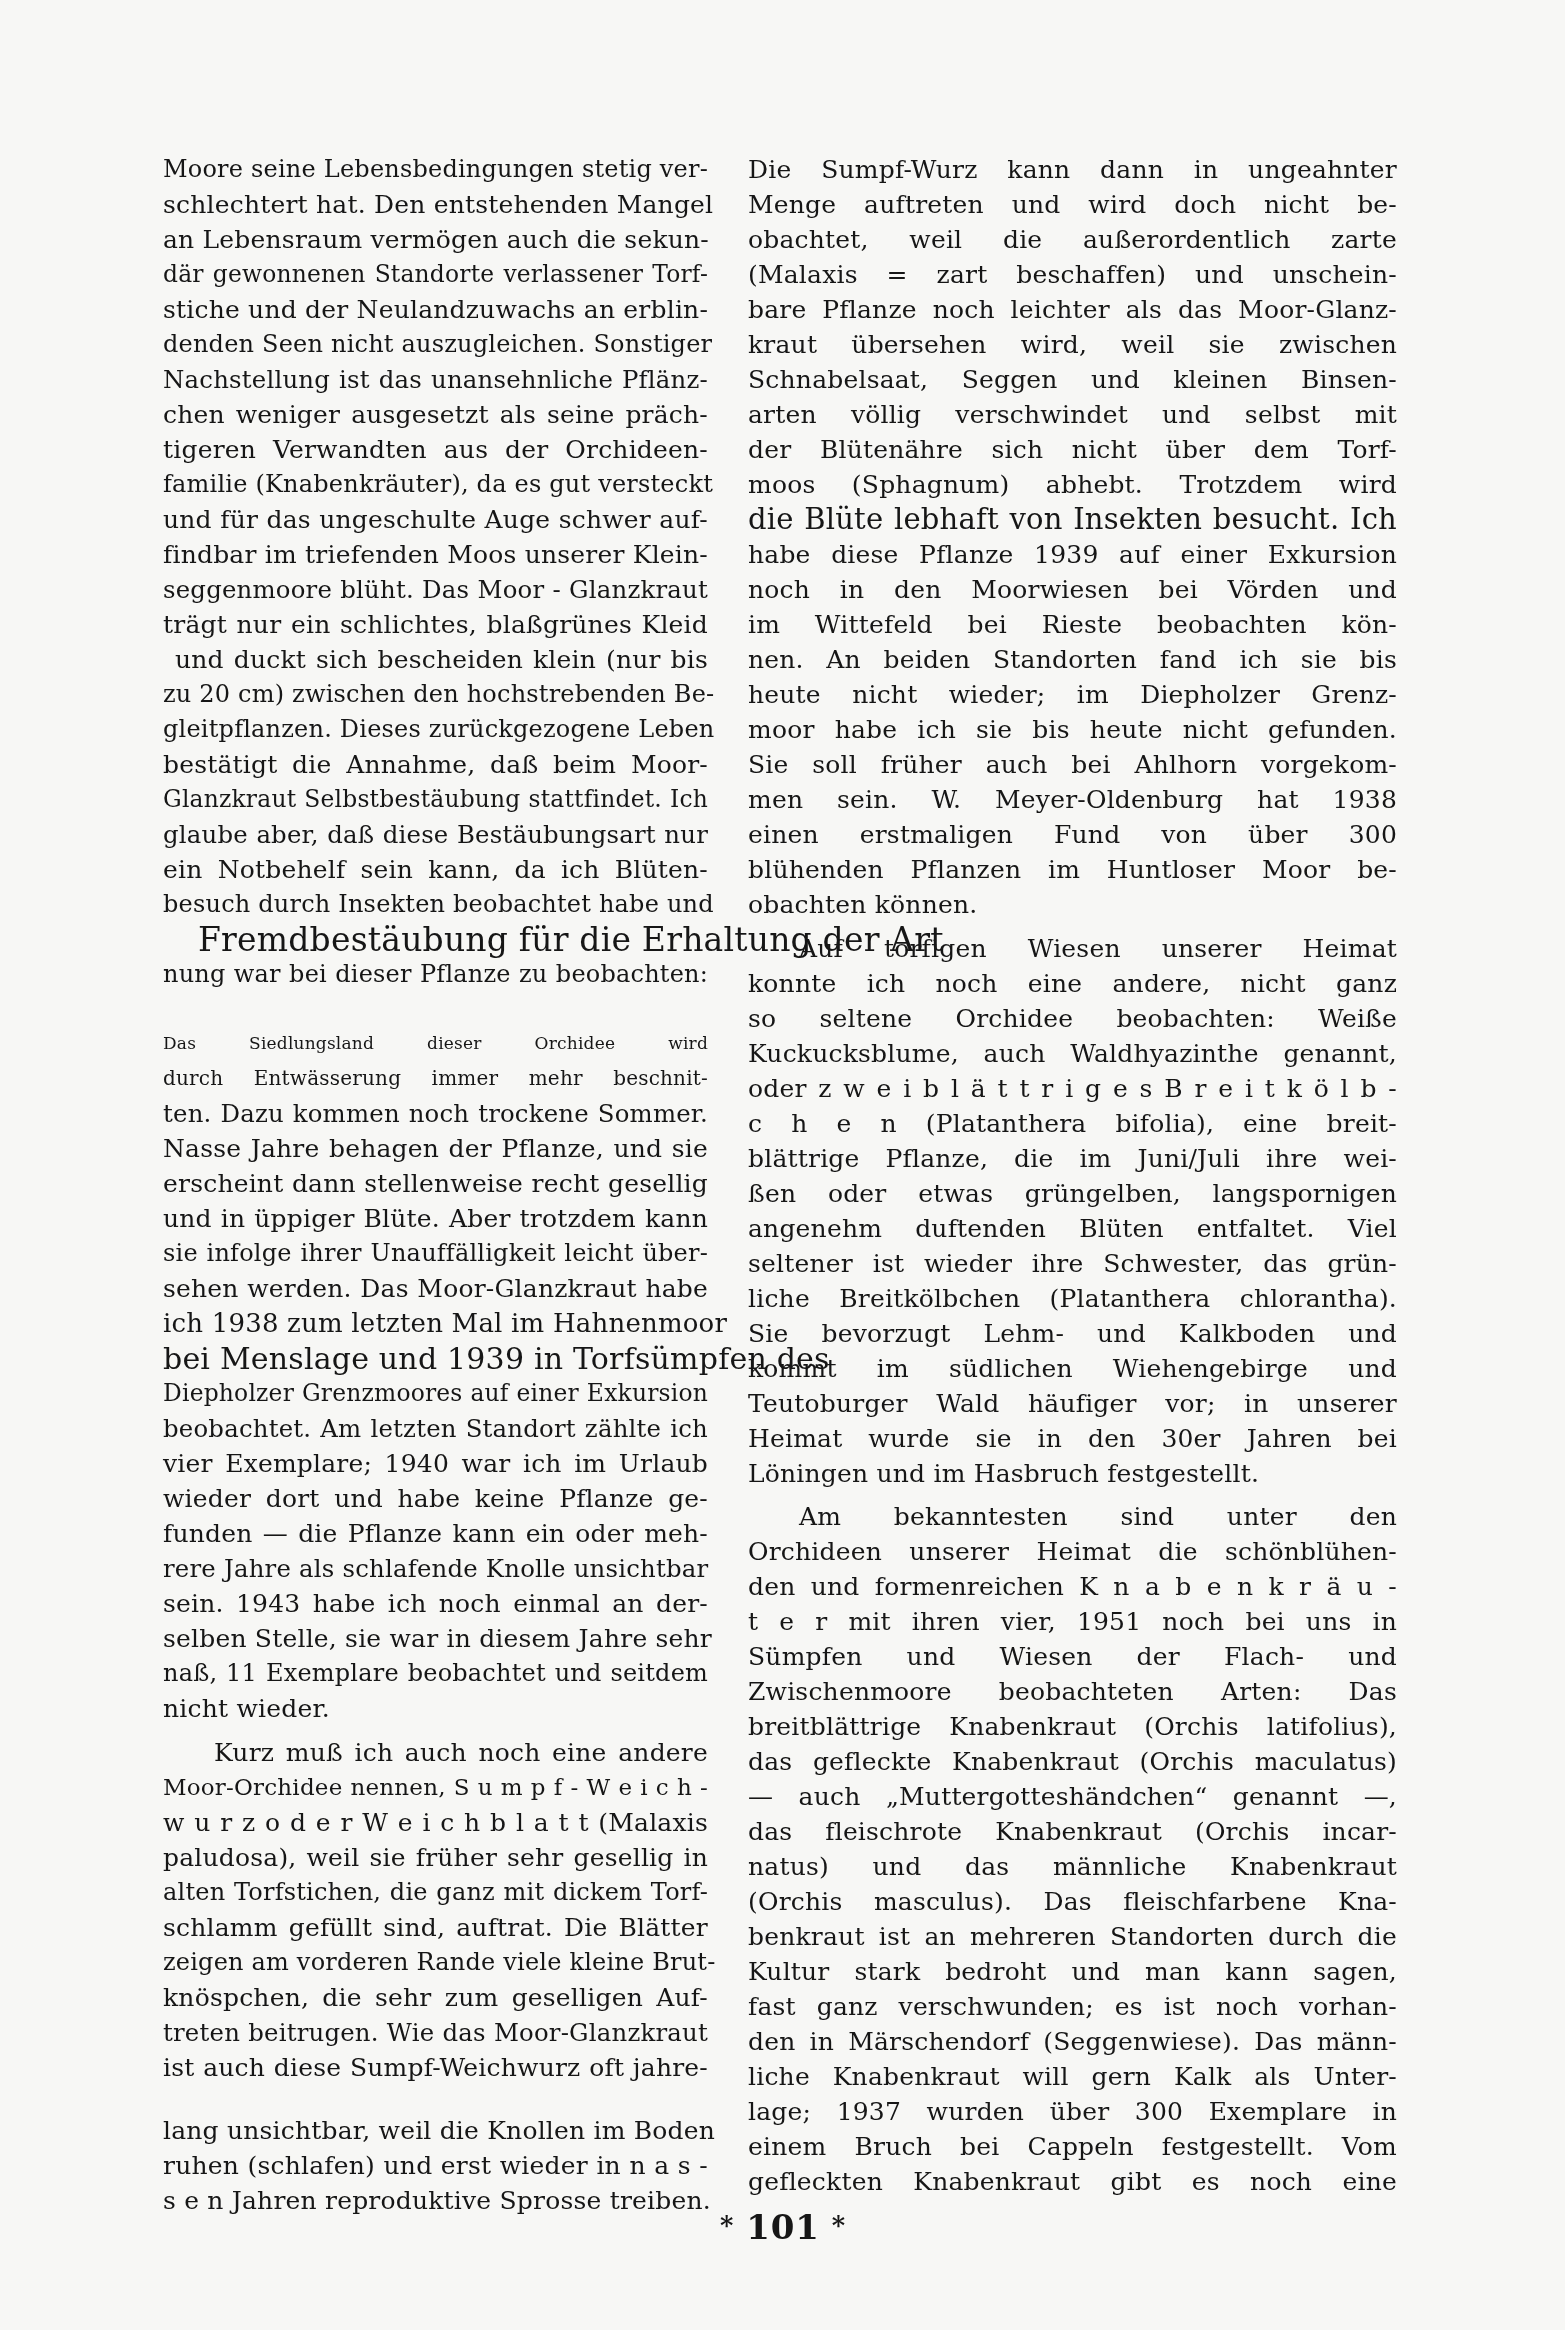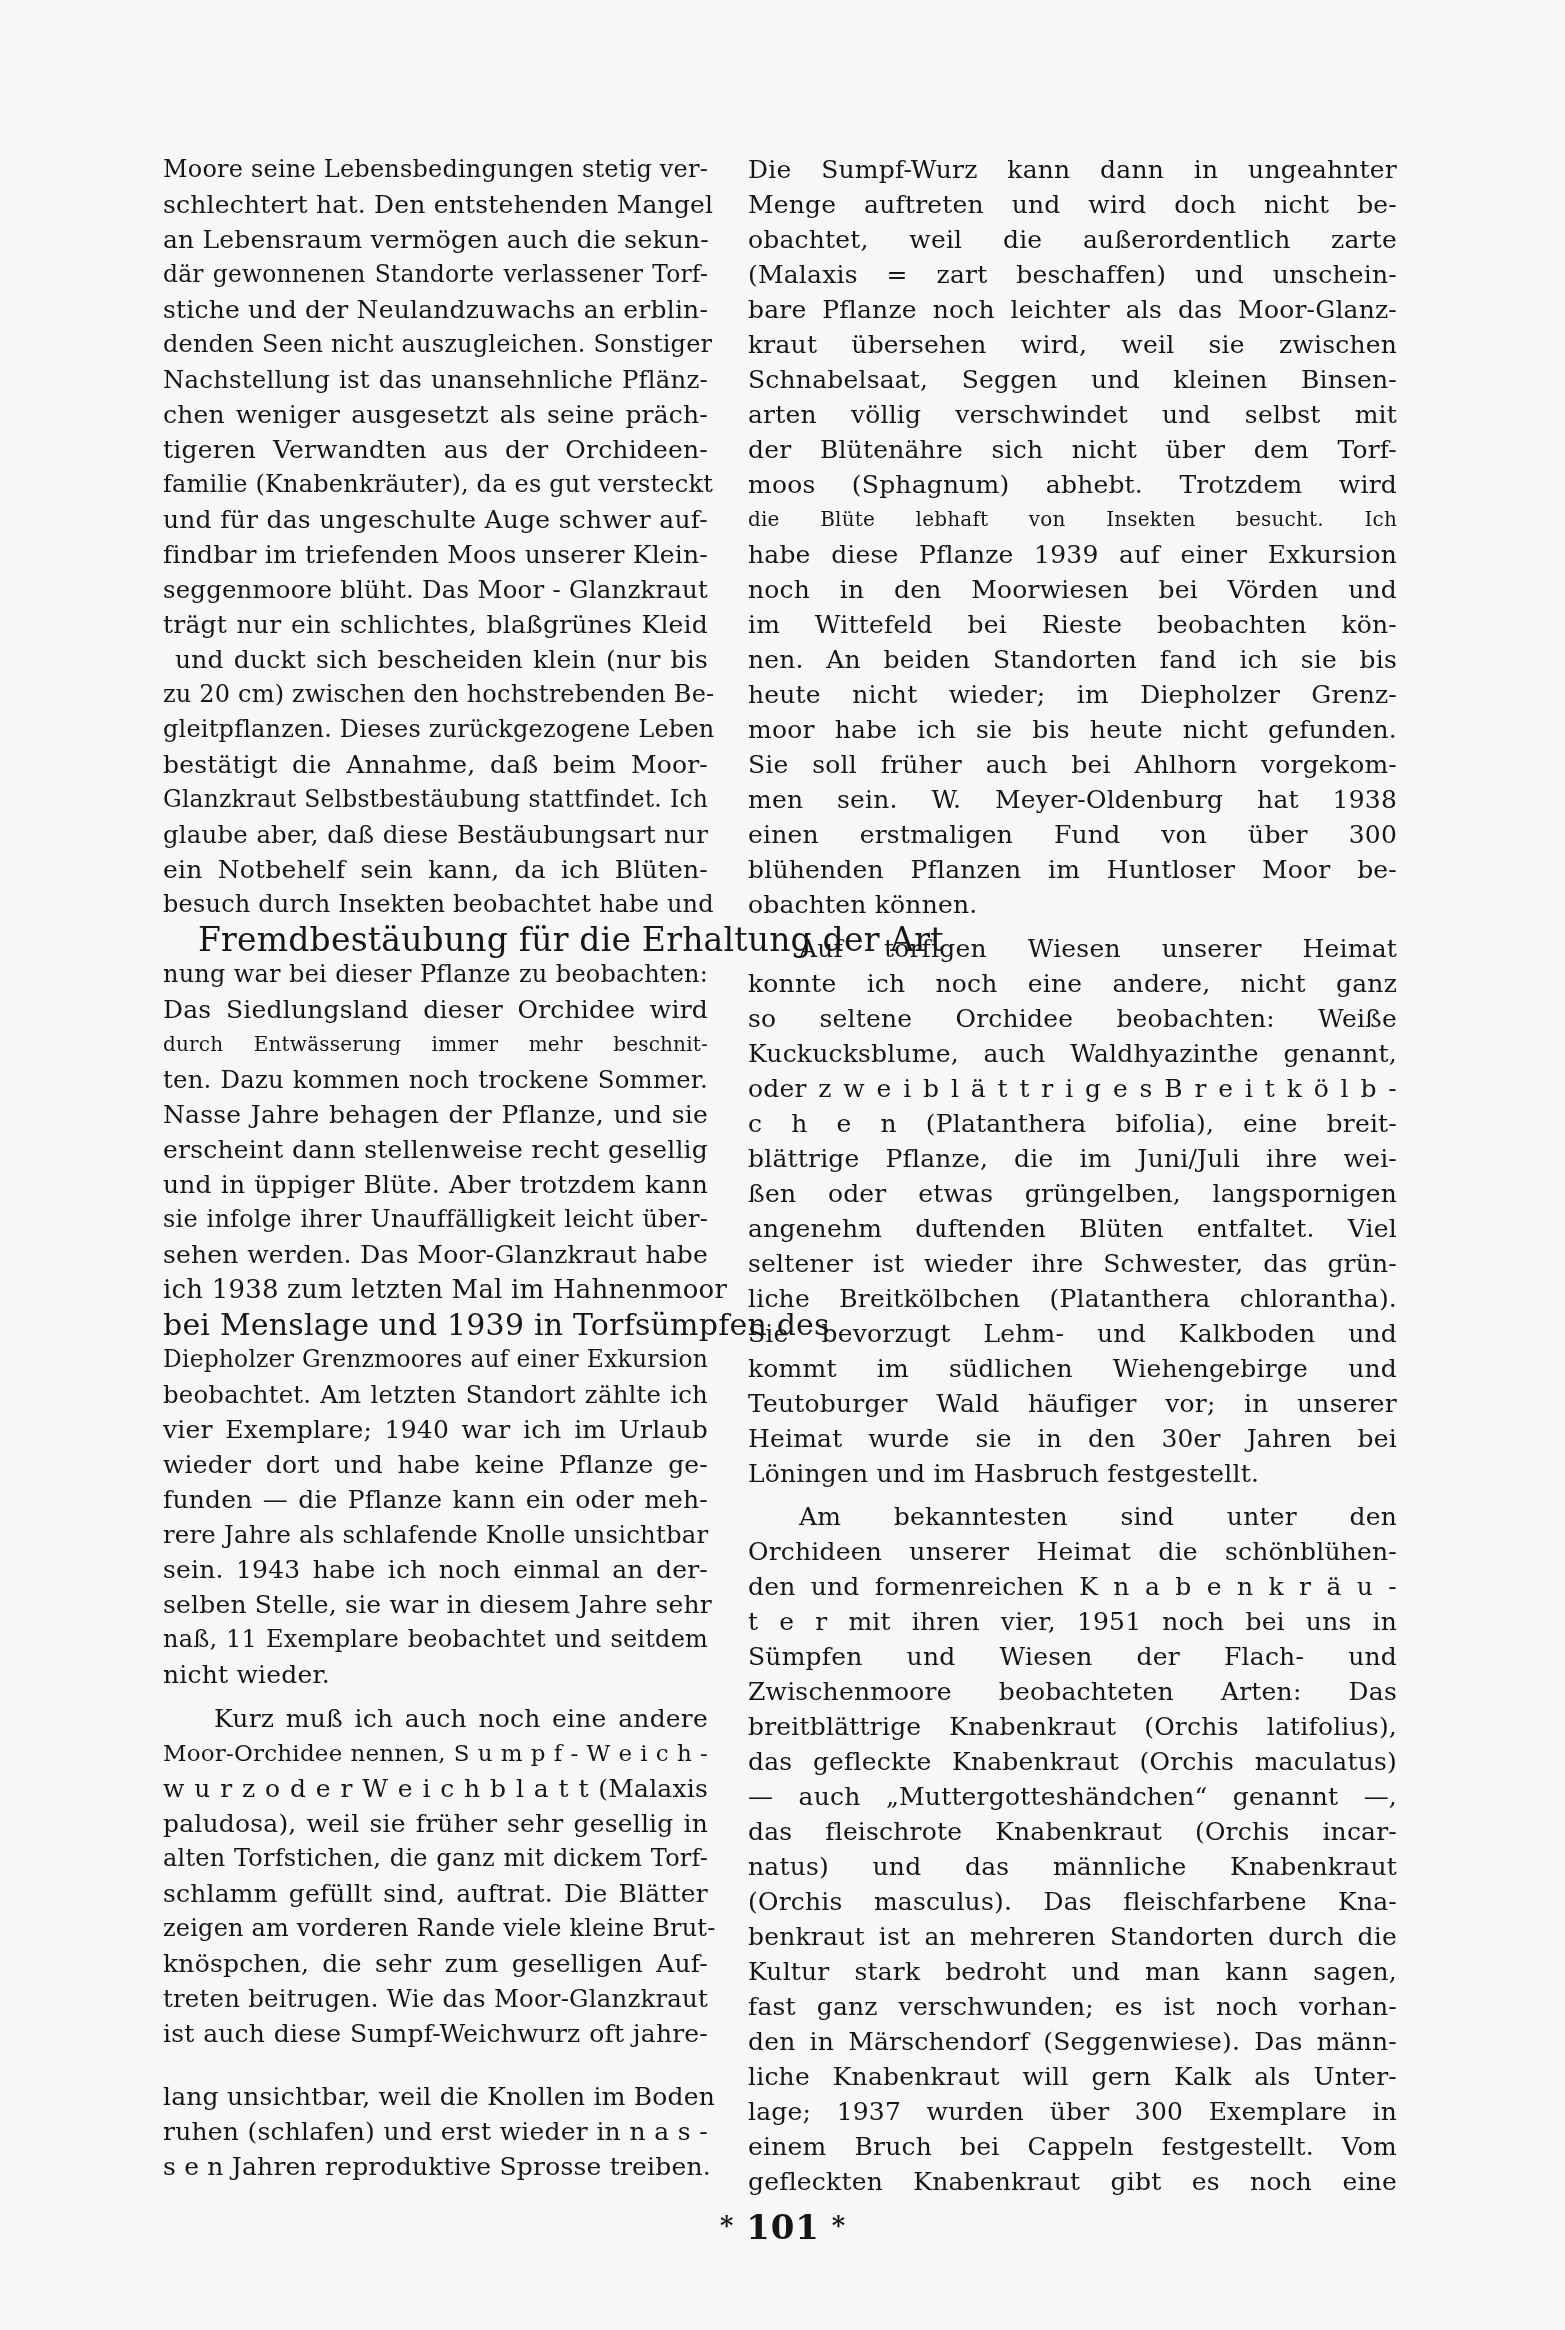--- a/index.html
+++ b/index.html
@@ -81,21 +81,21 @@
       <span class="line" style="font-size: 25px; margin-left: 12px;">und duckt sich bescheiden klein (nur bis</span>
       <span class="line" style="font-size: 24px;">zu 20 cm) zwischen den hochstrebenden Be-</span>
       <span class="line" style="font-size: 24px;">gleitpflanzen. Dieses zurückgezogene Leben</span>
       <span class="line" style="font-size: 25px;">bestätigt die Annahme, daß beim Moor-</span>
       <span class="line" style="font-size: 23.4px;">Glanzkraut Selbstbestäubung stattfindet. Ich</span>
       <span class="line" style="font-size: 24.4px;">glaube aber, daß diese Bestäubungsart nur</span>
       <span class="line" style="font-size: 25px;">ein Notbehelf sein kann, da ich Blüten-</span>
       <span class="line" style="font-size: 24px;">besuch durch Insekten beobachtet habe und</span>
       <span class="line" style="font-size: 33px; margin-left: 35px;">Fremdbestäubung für die Erhaltung der Art</span>
       <span class="line" style="font-size: 24px;">nung war bei dieser Pflanze zu beobachten:</span>
-      <span class="line" style="font-size: 25px;">Das Siedlungsland dieser Orchidee wird</span>
+      <span class="line" style="font-size: 17px; margin-top: 34px;">Das Siedlungsland dieser Orchidee wird</span>
       <span class="line" style="font-size: 20px;">durch Entwässerung immer mehr beschnit-</span>
       <span class="line" style="font-size: 24.4px;">ten. Dazu kommen noch trockene Sommer.</span>
       <span class="line" style="font-size: 25px;">Nasse Jahre behagen der Pflanze, und sie</span>
       <span class="line" style="font-size: 25px;">erscheint dann stellenweise recht gesellig</span>
       <span class="line" style="font-size: 25px;">und in üppiger Blüte. Aber trotzdem kann</span>
       <span class="line" style="font-size: 24px;">sie infolge ihrer Unauffälligkeit leicht über-</span>
       <span class="line" style="font-size: 25px;">sehen werden. Das Moor-Glanzkraut habe</span>
       <span class="line" style="font-size: 26px;">ich 1938 zum letzten Mal im Hahnenmoor</span>
       <span class="line" style="font-size: 30px;">bei Menslage und 1939 in Torfsümpfen des</span>
       <span class="line" style="font-size: 23.4px;">Diepholzer Grenzmoores auf einer Exkursion</span>
@@ -126,21 +126,21 @@
       <span class="line" style="font-size: 25px;">Die Sumpf-Wurz kann dann in ungeahnter</span>
       <span class="line" style="font-size: 25px;">Menge auftreten und wird doch nicht be-</span>
       <span class="line" style="font-size: 25px;">obachtet, weil die außerordentlich zarte</span>
       <span class="line" style="font-size: 25px;">(Malaxis = zart beschaffen) und unschein-</span>
       <span class="line" style="font-size: 25px;">bare Pflanze noch leichter als das Moor-Glanz-</span>
       <span class="line" style="font-size: 25px;">kraut übersehen wird, weil sie zwischen</span>
       <span class="line" style="font-size: 25px;">Schnabelsaat, Seggen und kleinen Binsen-</span>
       <span class="line" style="font-size: 25px;">arten völlig verschwindet und selbst mit</span>
       <span class="line" style="font-size: 25px;">der Blütenähre sich nicht über dem Torf-</span>
       <span class="line" style="font-size: 25px;">moos (Sphagnum) abhebt. Trotzdem wird</span>
-      <span class="line" style="font-size: 20px;">die Blüte lebhaft von Insekten besucht. Ich</span>
+      <span class="line" style="font-size: 29px;">die Blüte lebhaft von Insekten besucht. Ich</span>
       <span class="line" style="font-size: 25px;">habe diese Pflanze 1939 auf einer Exkursion</span>
       <span class="line" style="font-size: 25px;">noch in den Moorwiesen bei Vörden und</span>
       <span class="line" style="font-size: 25px;">im Wittefeld bei Rieste beobachten kön-</span>
       <span class="line" style="font-size: 25px;">nen. An beiden Standorten fand ich sie bis</span>
       <span class="line" style="font-size: 25px;">heute nicht wieder; im Diepholzer Grenz-</span>
       <span class="line" style="font-size: 25px;">moor habe ich sie bis heute nicht gefunden.</span>
       <span class="line" style="font-size: 25px;">Sie soll früher auch bei Ahlhorn vorgekom-</span>
       <span class="line" style="font-size: 25px;">men sein. W. Meyer-Oldenburg hat 1938</span>
       <span class="line" style="font-size: 25px;">einen erstmaligen Fund von über 300</span>
       <span class="line" style="font-size: 25px;">blühenden Pflanzen im Huntloser Moor be-</span>

